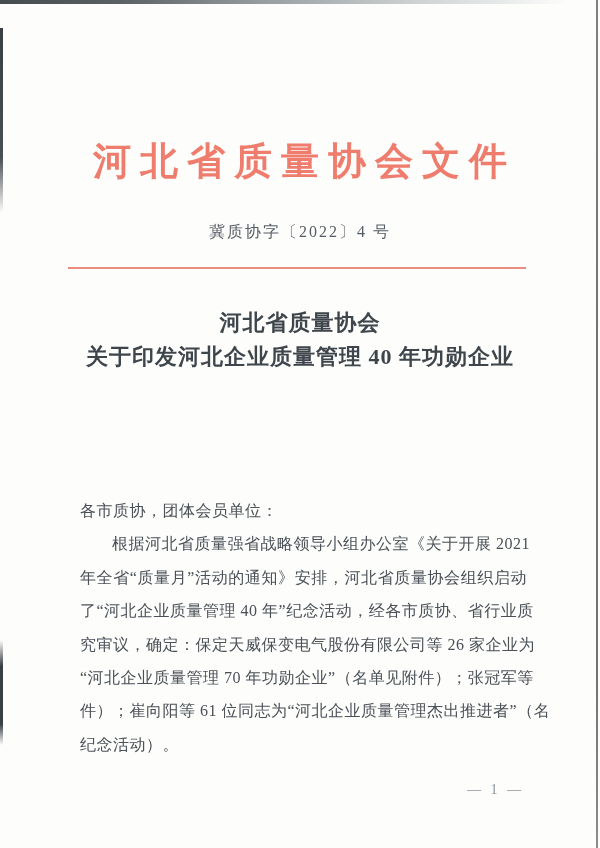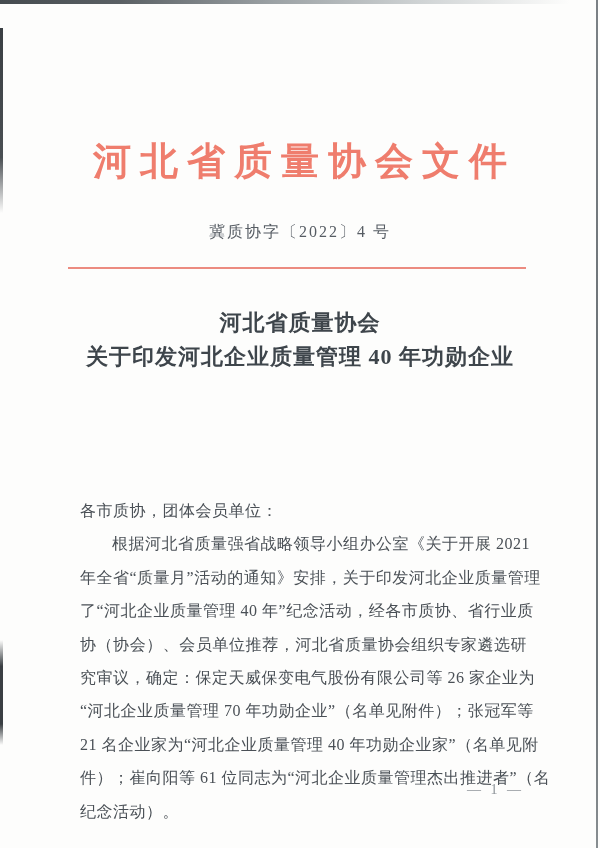--- a/index.html
+++ b/index.html
@@ -88,24 +88,22 @@
   <div class="red-rule" style="background: rgb(236, 139, 128);"></div>
 
   <div class="title-block" style="color: rgb(62, 69, 75);">
     <div class="title-line">河北省质量协会</div>
     <div class="title-line">关于印发河北企业质量管理 40 年功勋企业</div>
   </div>
 
   <div class="body-block" id="body-lines" style="color: rgb(74, 80, 86);">
       <div class="body-line no-justify">各市质协，团体会员单位：</div>
       <div class="body-line indent">根据河北省质量强省战略领导小组办公室《关于开展 2021</div>
-      <div class="body-line">年全省“质量月”活动的通知》安排，关于印发河北企业质量管理</div>
+      <div class="body-line">年全省“质量月”活动的通知》安排，河北省质量协会组织启动</div>
       <div class="body-line">了“河北企业质量管理 40 年”纪念活动，经各市质协、省行业质</div>
-      <div class="body-line">协（协会）、会员单位推荐，河北省质量协会组织专家遴选研</div>
       <div class="body-line">究审议，确定：保定天威保变电气股份有限公司等 26 家企业为</div>
       <div class="body-line">“河北企业质量管理 70 年功勋企业”（名单见附件）；张冠军等</div>
-      <div class="body-line">21 名企业家为“河北企业质量管理 40 年功勋企业家”（名单见附</div>
       <div class="body-line">件）；崔向阳等 61 位同志为“河北企业质量管理杰出推进者”（名</div>
       <div class="body-line no-justify">纪念活动）。</div>
     </div>
 
   <div class="page-number" style="color: rgb(141, 147, 152);">— 1 —</div>
 </div>
 
 </body></html>

